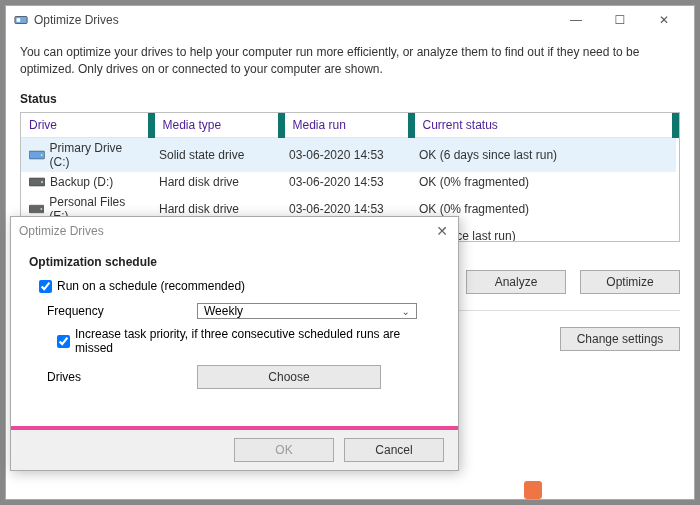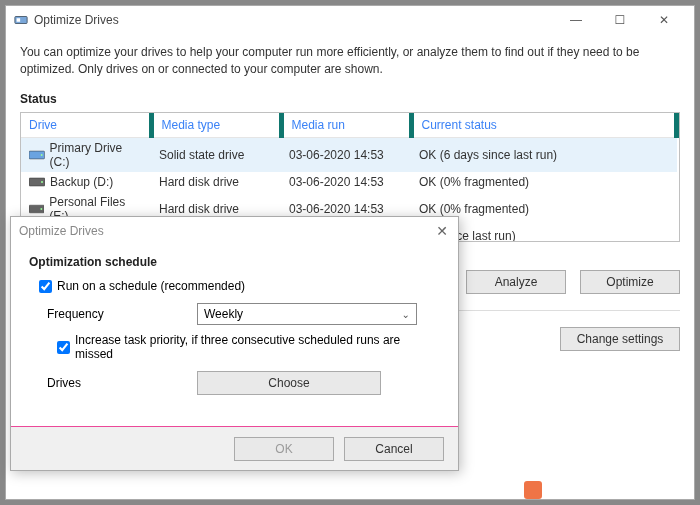--- a/index.html
+++ b/index.html
@@ -9,43 +9,43 @@
 .titlebar { height: 28px; display: flex; align-items: center; padding: 0 8px; font-size: 12px; color: #444; }
 .titlebar .title { flex: 1; display: flex; align-items: center; gap: 6px; }
 .titlebar .controls { display: flex; gap: 0; }
 .titlebar .ctrl { width: 44px; height: 28px; display: flex; align-items: center; justify-content: center; color: #555; }
 .app-icon { width: 14px; height: 14px; }
 .content { padding: 10px 14px; font-size: 12px; color: #333; }
 .description { line-height: 1.4; margin-bottom: 14px; }
 .section-label { font-size: 12px; color: #222; margin-bottom: 6px; font-weight: bold; }
 .table-wrap { border: 1px solid #c0c0c0; background: #fff; height: 130px; overflow: hidden; }
 .table { width: 100%; border-collapse: collapse; font-size: 12px; }
-.table th { text-align: left; font-weight: 400; padding: 5px 8px; background: #fff; border-bottom: 1px solid #e5e5e5; border-right: 5px solid #0f766e; color: #3b82f6; }
+.table th { text-align: left; font-weight: 400; padding: 5px 8px; background: #fff; border-bottom: 1px solid #e5e5e5; border-right: 7px solid #0f766e; color: #4c1d95; }
 .table td { padding: 3px 8px; }
 .table tr.selected td { background: #e6f2fb; }
 .drive-cell { display: flex; align-items: center; gap: 5px; }
 .drive-icon { width: 16px; height: 12px; }
 .actions-row { display: flex; justify-content: flex-end; gap: 14px; padding: 18px 14px 0; }
 .btn { min-width: 100px; height: 24px; font-size: 12px; background: #e9e9e9; border: 1px solid #aaa; color: #333; display: flex; align-items: center; justify-content: center; }
 .btn.disabled { color: #9b9b9b; }
 .divider { border: none; border-top: 1px solid #ddd; margin: 16px 14px 8px; }
 .change-row { display: flex; justify-content: flex-end; padding: 8px 14px; }
 .dialog { left: 10px; top: 216px; width: 449px; height: 255px; box-shadow: 2px 2px 12px rgba(0,0,0,0.25); }
 .dialog .titlebar { color: #888; }
 .dialog .close-x { position: absolute; right: 10px; top: 6px; color: #666; font-size: 14px; }
 .dialog-body { padding: 10px 18px; font-size: 12px; }
 .dlg-heading { font-weight: 600; color: #222; margin-bottom: 10px; }
 .chk-row { display: flex; align-items: center; gap: 5px; margin: 8px 0 10px 10px; }
 .chk-row input { width: 13px; height: 13px; }
 .form-row { display: flex; align-items: center; margin: 8px 0 8px 18px; }
 .form-row .lbl { width: 150px; }
-.select { flex: 1; max-width: 220px; height: 22px; border: 1px solid #888; background: #fff; display: flex; align-items: center; justify-content: space-between; padding: 0 6px; font-size: 12px; }
+.select { flex: 1; max-width: 220px; height: 16px; border: 1px solid #888; background: #fff; display: flex; align-items: center; justify-content: space-between; padding: 0 6px; font-size: 12px; }
 .select .chev { font-size: 10px; color: #555; }
 .choose-btn { width: 184px; }
-.dlg-buttons { position: absolute; bottom: 0; left: 0; right: 0; height: 44px; background: #f0f0f0; border-top: 1px solid #ec4899; display: flex; justify-content: flex-end; align-items: center; gap: 10px; padding: 0 14px; }
+.dlg-buttons { position: absolute; bottom: 0; left: 0; right: 0; height: 44px; background: #f0f0f0; border-top: 4px solid #ec4899; display: flex; justify-content: flex-end; align-items: center; gap: 10px; padding: 0 14px; }
 .watermark { position: absolute; bottom: 6px; right: 10px; color: #fff; font-size: 15px; opacity: .9; display: flex; align-items: center; gap: 6px; }
 .watermark .wm-icon { width: 18px; height: 18px; background: #e63; border-radius: 3px; }
 </style>
 </head>
 <body>
 
 <div class="window main-window">
   <div class="titlebar">
     <div class="title">
       <svg class="app-icon" viewBox="0 0 16 16">

